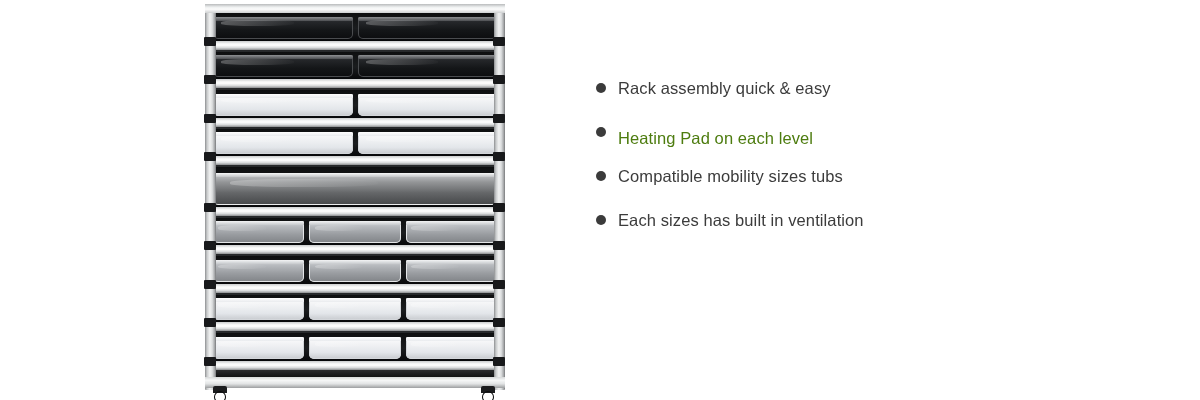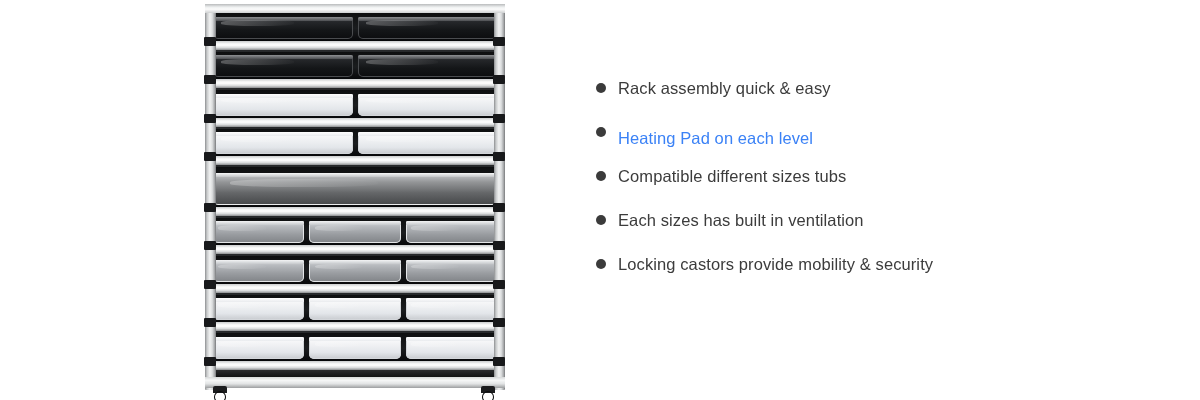--- a/index.html
+++ b/index.html
@@ -436,29 +436,25 @@
     </div>
   </div>
 
   <ul class="features" id="features" style="list-style: none; margin: 0px; padding: 0px;">
       <li class="feature-item">
         <span class="feature-bullet" style="background: rgb(59, 59, 59);"></span>
         <span class="feature-text" style="color: rgb(60, 60, 60);">Rack assembly quick &amp; easy</span>
       </li>
       <li class="feature-item">
         <span class="feature-bullet" style="background: rgb(59, 59, 59);"></span>
-        <span class="feature-text" style="color: #3b82f6; margin-top: 12px;">Heating Pad on each level</span>
+        <span class="feature-text" style="color: #4d7c0f; margin-top: 12px;">Heating Pad on each level</span>
       </li>
       <li class="feature-item">
         <span class="feature-bullet" style="background: rgb(59, 59, 59);"></span>
-        <span class="feature-text" style="color: rgb(60, 60, 60);">Compatible different sizes tubs</span>
+        <span class="feature-text" style="color: rgb(60, 60, 60);">Compatible mobility sizes tubs</span>
       </li>
       <li class="feature-item">
         <span class="feature-bullet" style="background: rgb(59, 59, 59);"></span>
         <span class="feature-text" style="color: rgb(60, 60, 60);">Each sizes has built in ventilation</span>
       </li>
-      <li class="feature-item">
-        <span class="feature-bullet" style="background: rgb(59, 59, 59);"></span>
-        <span class="feature-text" style="color: rgb(60, 60, 60);">Locking castors provide mobility &amp; security</span>
-      </li>
     </ul>
 
 </div>
 
 </body></html>

